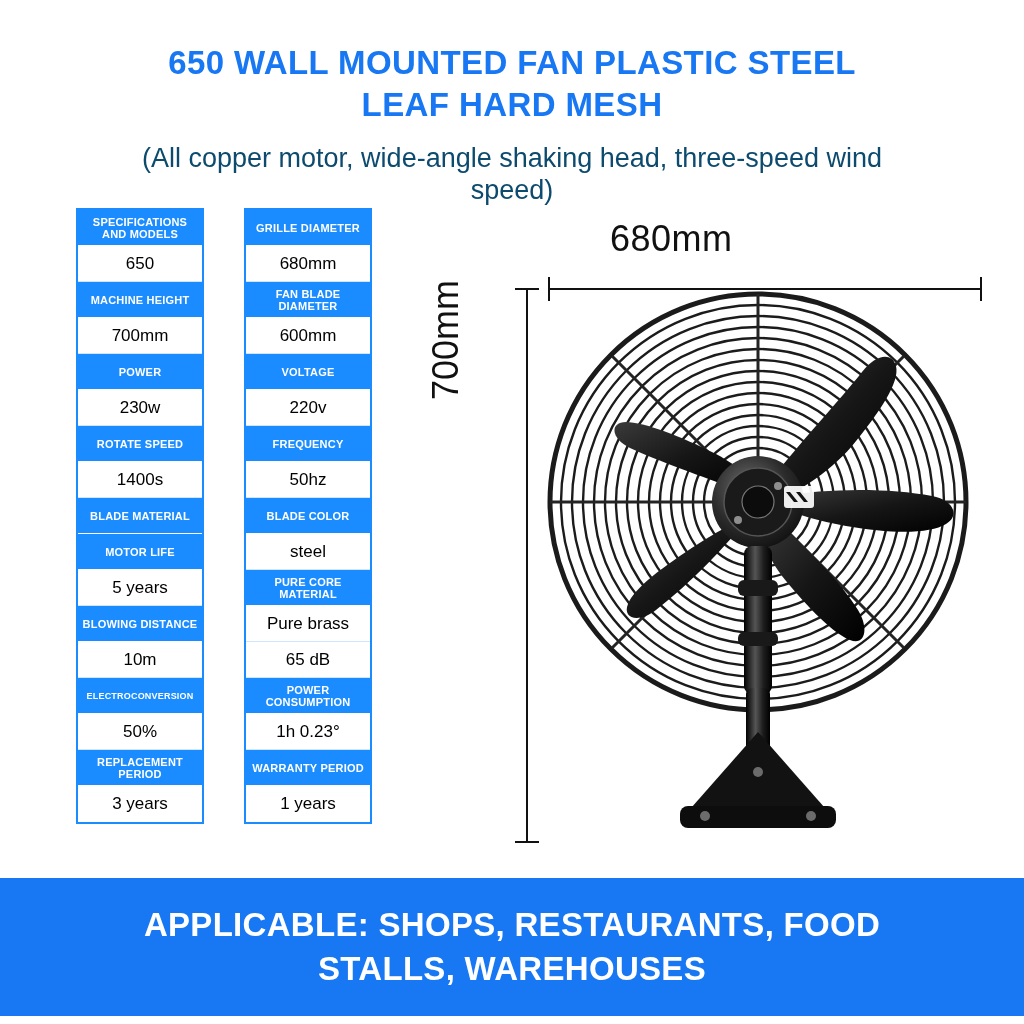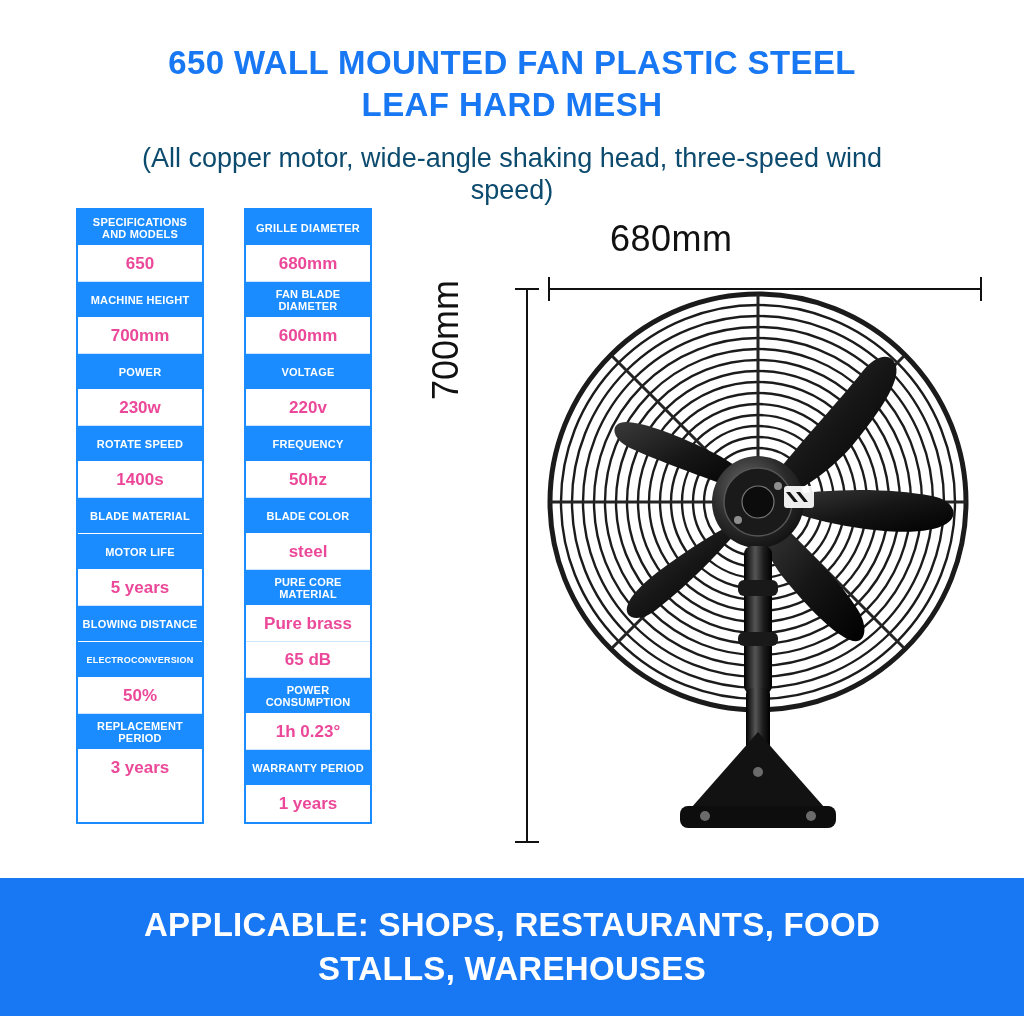--- a/index.html
+++ b/index.html
@@ -77,24 +77,23 @@
   .cell.head {
     background: #1a8cff;
     color: #ffffff;
     font-size: 11px;
     font-weight: bold;
     line-height: 12px;
     letter-spacing: 0.2px;
   }
   .cell.val {
     background: #ffffff;
-    color: #ec4899;
+    color: #000000;
     font-size: 17px;
     border-bottom: 1px solid #cfe6ff;
-    font-weight: bold;
   }
   .cell.val.small {
     font-size: 11.5px;
     line-height: 13px;
   }
   .cell.head.tiny { font-size: 9px; }
   .cell.last { border-bottom: none; }
 
   
   .fan-area {
@@ -209,20 +208,21 @@
       <div class="cell head">MACHINE HEIGHT</div>
       <div class="cell val">700mm</div>
       <div class="cell head">POWER</div>
       <div class="cell val">230w</div>
       <div class="cell head">ROTATE SPEED</div>
       <div class="cell val">1400s</div>
       <div class="cell head">BLADE MATERIAL</div>
       <div class="cell head">MOTOR LIFE</div>
       <div class="cell val">5 years</div>
       <div class="cell head">BLOWING DISTANCE</div>
+      <div class="cell val">10m</div>
       <div class="cell head tiny">ELECTROCONVERSION</div>
       <div class="cell val">50%</div>
       <div class="cell head">REPLACEMENT PERIOD</div>
       <div class="cell val last">3 years</div>
     </div>
 
     <div class="spec-col col2">
       <div class="cell head">GRILLE DIAMETER</div>
       <div class="cell val">680mm</div>
       <div class="cell head">FAN BLADE DIAMETER</div>

